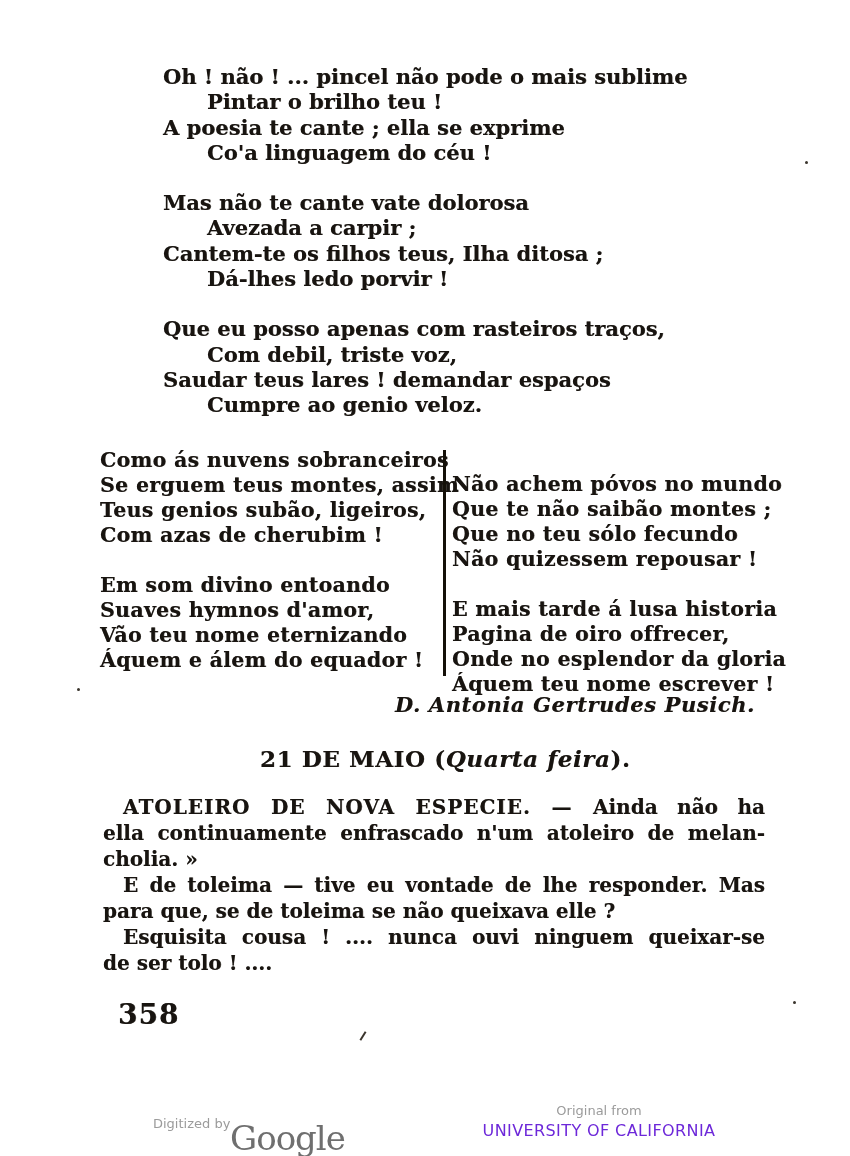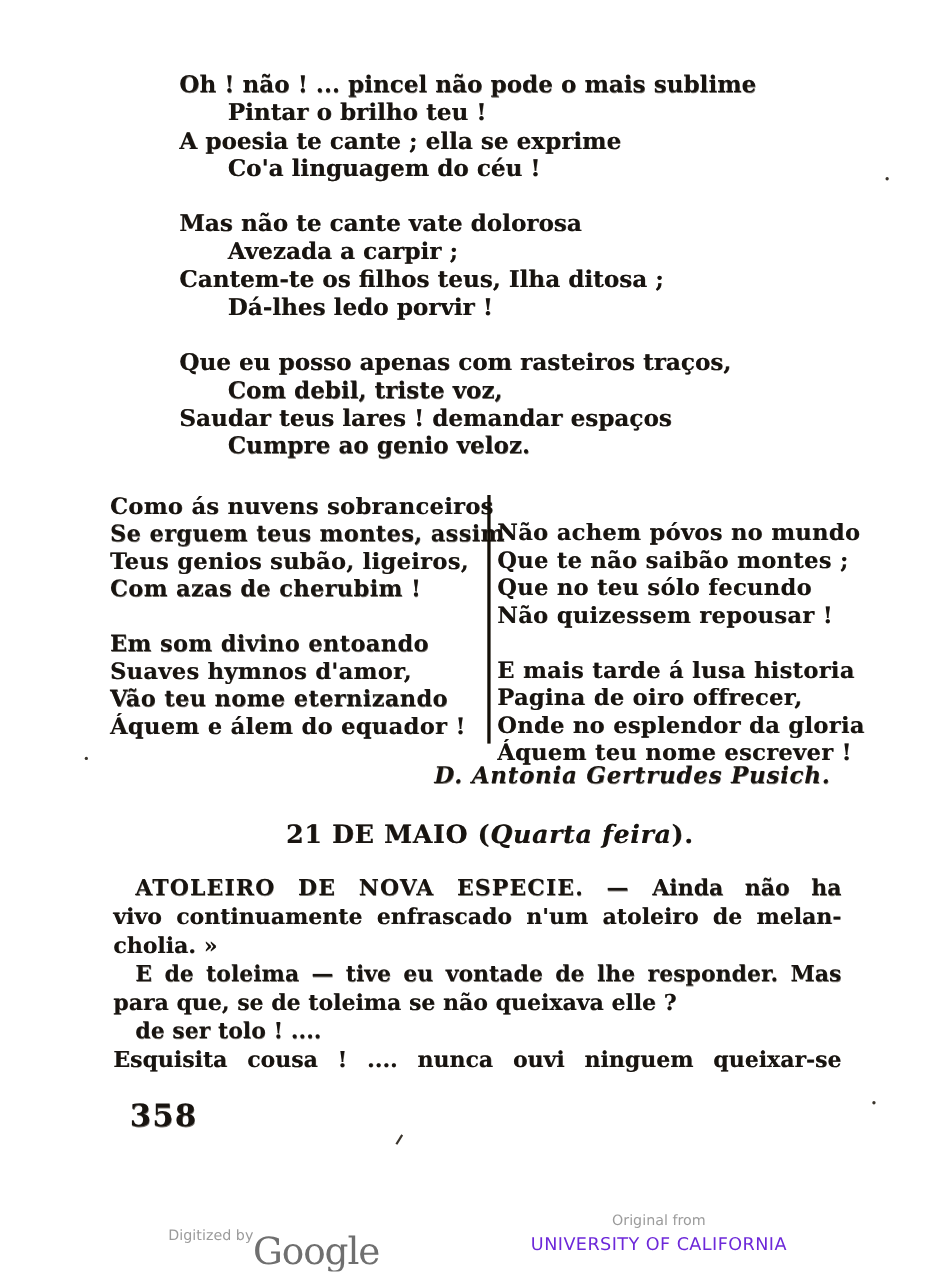--- a/index.html
+++ b/index.html
@@ -166,30 +166,30 @@
       </div>
     </div>
 
   <div class="attribution">D. Antonia Gertrudes Pusich.</div>
 
   <div class="heading"><span>21 DE MAIO (</span><span class="it">Quarta feira</span><span>).</span></div>
 
   <section class="prose" id="prose">
       <div class="para">
         <div class="prose-line"><span class="lead">ATOLEIRO DE NOVA ESPECIE. — </span>Ainda não ha</div>
-        <div class="prose-line">vivo continuamente enfrascado n'um atoleiro de melan-</div>
+        <div class="prose-line">ella continuamente enfrascado n'um atoleiro de melan-</div>
         <div class="prose-line last">cholia. »</div>
       </div>
       <div class="para">
         <div class="prose-line">E de toleima — tive eu vontade de lhe responder. Mas</div>
         <div class="prose-line last">para que, se de toleima se não queixava elle ?</div>
       </div>
       <div class="para">
+        <div class="prose-line">Esquisita cousa ! .... nunca ouvi ninguem queixar-se</div>
         <div class="prose-line last">de ser tolo ! ....</div>
-        <div class="prose-line">Esquisita cousa ! .... nunca ouvi ninguem queixar-se</div>
       </div>
     </section>
 
   <div class="page-number">358</div>
 
   <span class="digitized-by">Digitized by</span>
 
   <span class="google-logo">Google</span>
 
   <div class="original-from">

